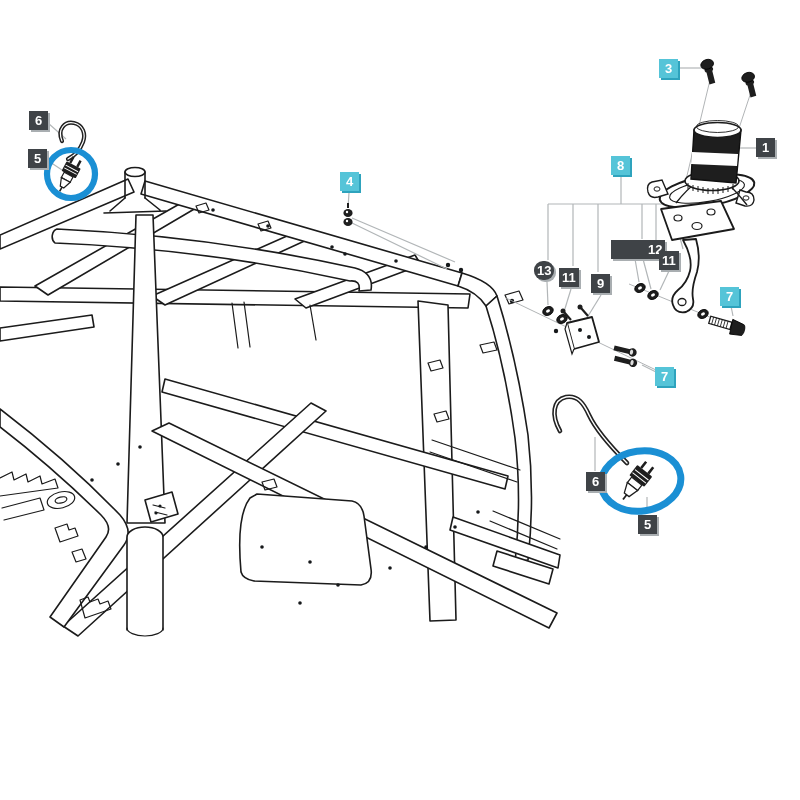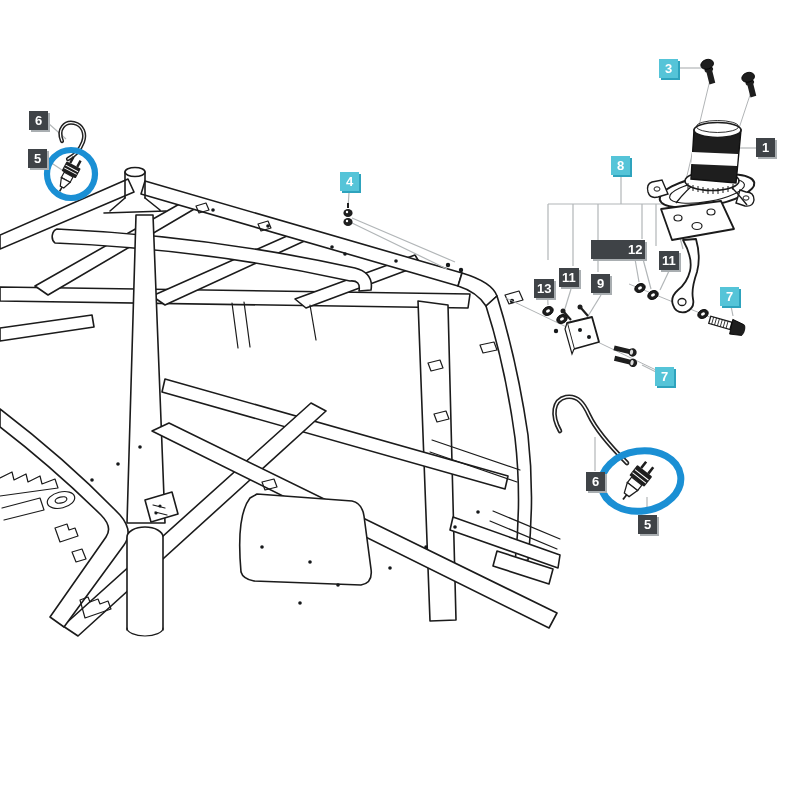--- a/index.html
+++ b/index.html
@@ -249,23 +249,23 @@
       <ellipse cx="641" cy="481" rx="40" ry="30" transform="rotate(-8 641 481)" stroke-width="7"></ellipse>
     </g>
   </svg>
 
   <div class="callout cyan" style="left:659px;top:59px;">3</div>
   <div class="callout dark" style="left:756px;top:138px;">1</div>
   <div class="callout cyan" style="left:611px;top:156px;">8</div>
   <div class="callout cyan" style="left:340px;top:172px;">4</div>
   <div class="callout dark" style="left:29px;top:111px;">6</div>
   <div class="callout dark" style="left:28px;top:149px;">5</div>
-  <div class="callout dark" style="left:534px;top:279px;">13</div>
+  <div class="callout dark" style="left:534px;top:261px;border-radius:9px;">13</div>
   <div class="callout dark" style="left:559px;top:268px;">11</div>
   <div class="callout dark" style="left:591px;top:274px;">9</div>
-  <div class="callout dark" style="left:591px;top:240px;padding-left:37px;">12</div>
+  <div class="callout dark" style="left:611px;top:240px;padding-left:37px;">12</div>
   <div class="callout dark" style="left:659px;top:251px;">11</div>
   <div class="callout cyan" style="left:720px;top:287px;">7</div>
   <div class="callout cyan" style="left:655px;top:367px;">7</div>
   <div class="callout dark" style="left:586px;top:472px;">6</div>
   <div class="callout dark" style="left:638px;top:515px;">5</div>
 
 </div>
 
 </body></html>

